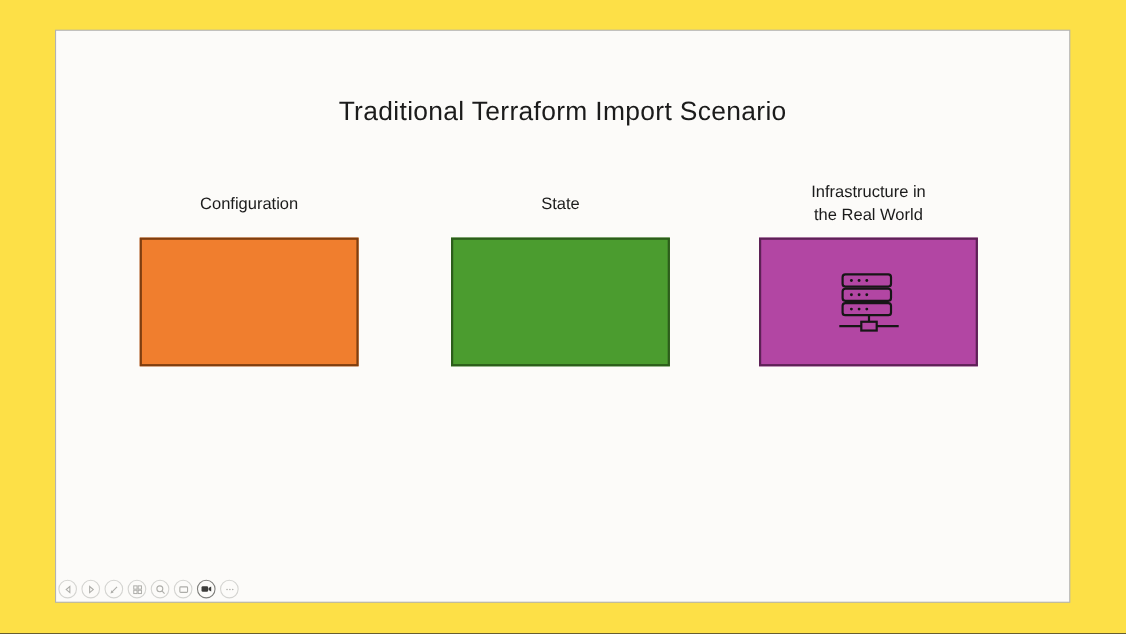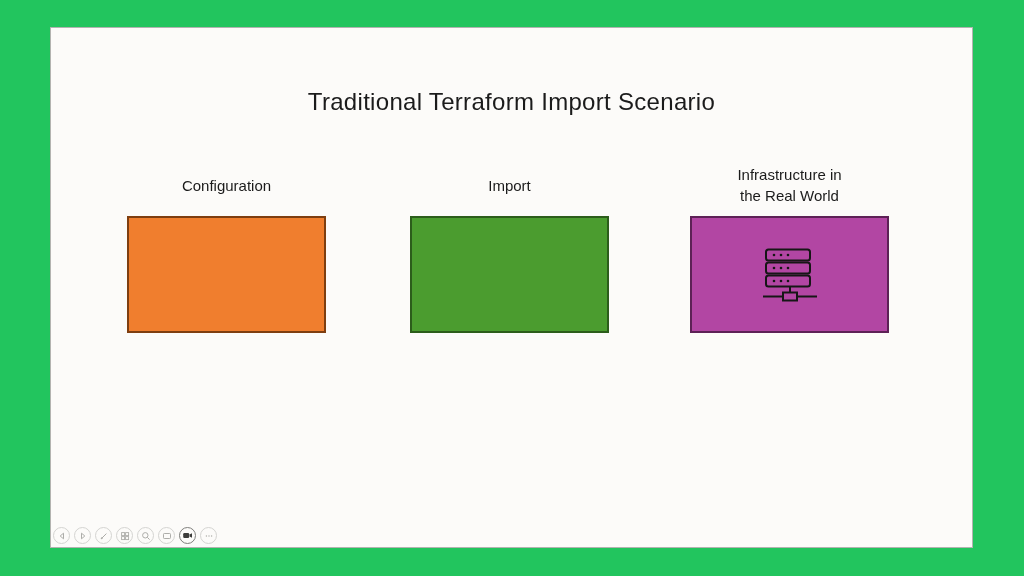--- a/index.html
+++ b/index.html
@@ -8,21 +8,21 @@
     width: 1024px;
     height: 576px;
     background: #000000;
     overflow: hidden;
     font-family: "Liberation Sans", sans-serif;
   }
   .stage {
     position: relative;
     width: 1024px;
     height: 576px;
-    background: #22c55e;
+    background: #fde047;
   }
   .slide {
     position: absolute;
     left: 51px;
     top: 28px;
     width: 921px;
     height: 519px;
     background: #fcfbf9;
     box-shadow: 0 0 0 1px #b3b3b0;
   }
@@ -107,21 +107,21 @@
   <div class="slide">
 
     <div class="slide-title">Traditional Terraform Import Scenario</div>
 
     <div class="column col-1">
       <div class="col-label">Configuration</div>
       <div class="col-box" style="background-color: rgb(240, 126, 46); border-color: rgb(126, 62, 16);"></div>
     </div>
 
     <div class="column col-2">
-      <div class="col-label">Import</div>
+      <div class="col-label">State</div>
       <div class="col-box" style="background-color: rgb(75, 156, 47); border-color: rgb(44, 93, 27);"></div>
     </div>
 
     <div class="column col-3">
       <div class="col-label">Infrastructure in
 the Real World</div>
       <div class="col-box" style="background-color: rgb(178, 70, 163); border-color: rgb(93, 33, 86);">
         <span class="server-icon">
           <svg width="56" height="54" viewBox="0 0 56 54" fill="none" stroke="#161616" stroke-width="2">
             <rect x="4" y="1.5" width="44" height="11" rx="2.5"></rect>

